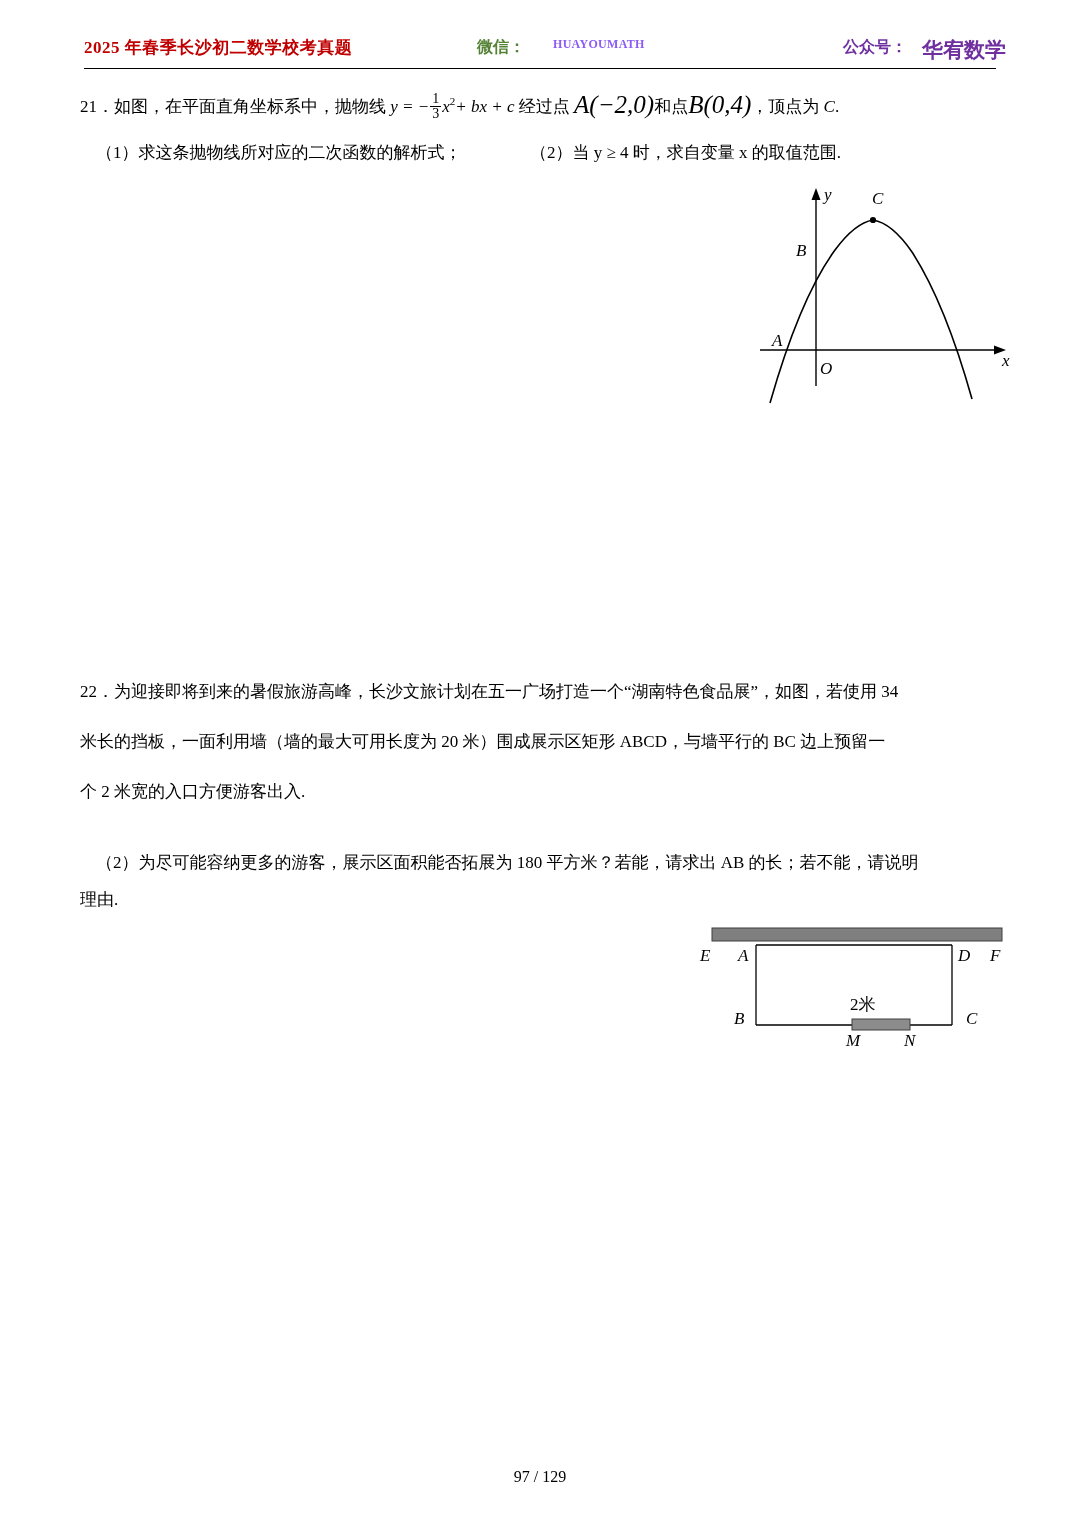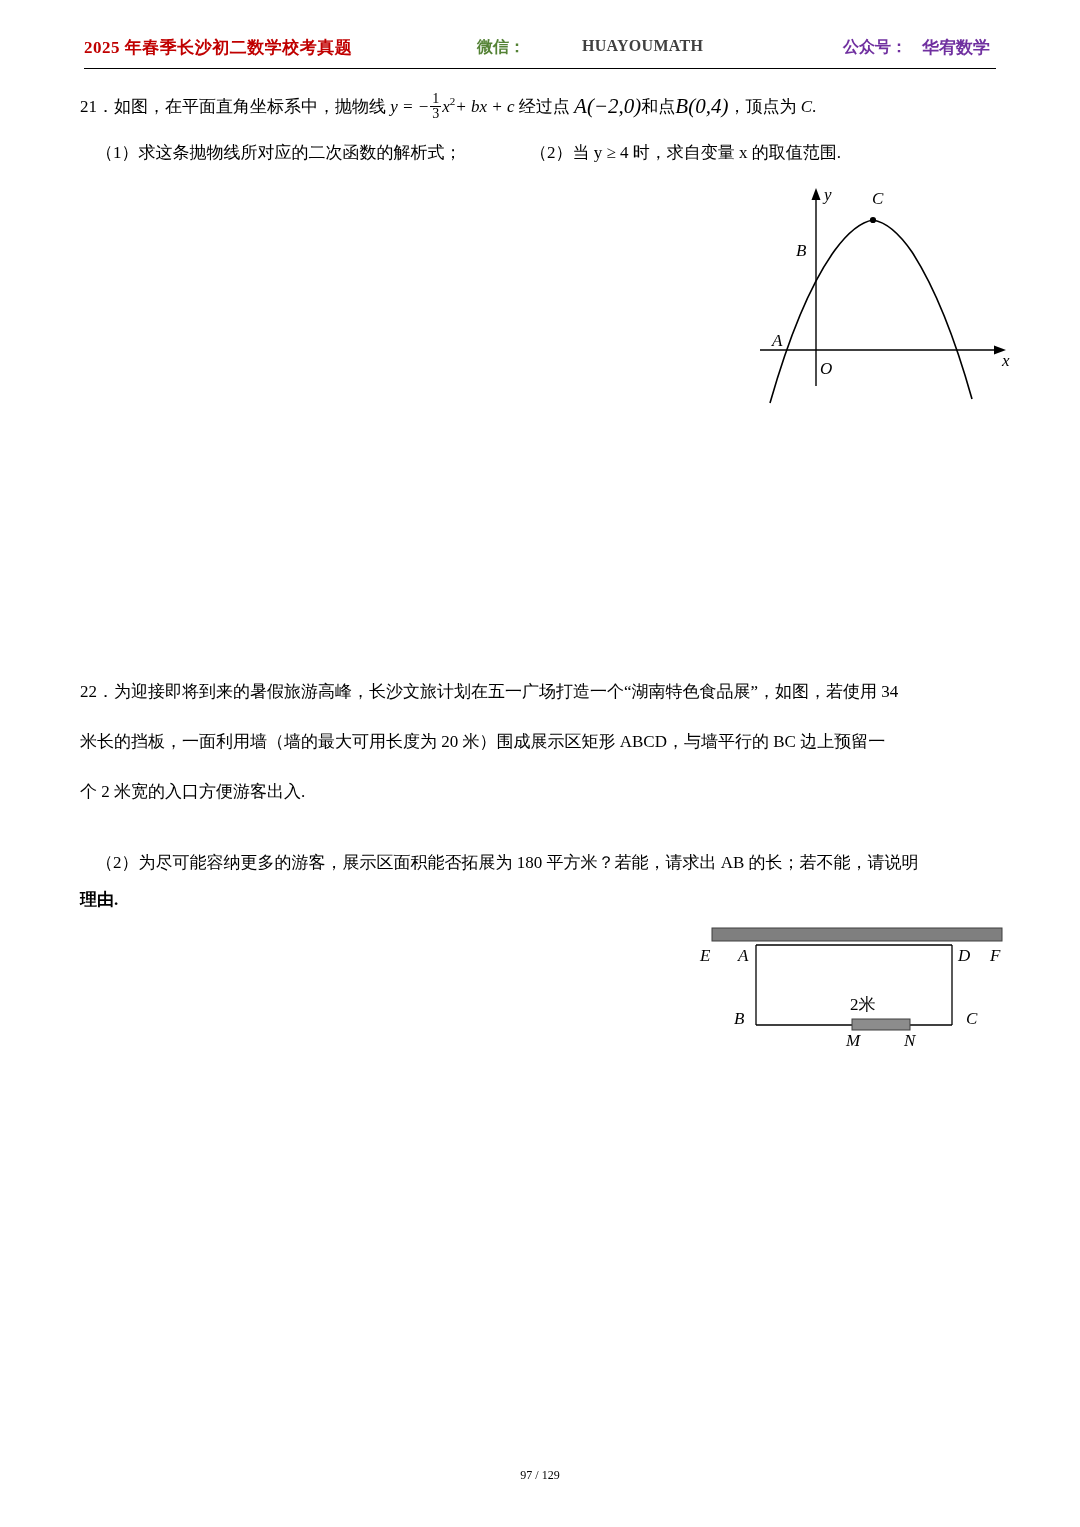--- a/index.html
+++ b/index.html
@@ -46,42 +46,41 @@
     top: 1px;
     color: #548235;
     font-size: 16px;
     font-weight: bold;
     white-space: nowrap;
   }
   .header .h-mid-val {
     position: absolute;
     left: 553px;
     top: 1px;
-    color: #404040;
-    font-size: 16px;
+    color: #8b5cf6;
+    font-size: 12px;
     font-weight: bold;
     letter-spacing: 0.3px;
     white-space: nowrap;
-    margin-left: 29px;
   }
   .header .h-right-label {
     position: absolute;
     left: 843px;
     top: 1px;
     color: #7030a0;
     font-size: 16px;
     font-weight: bold;
     white-space: nowrap;
   }
   .header .h-right-val {
     position: absolute;
     left: 922px;
     top: 0px;
     color: #7030a0;
-    font-size: 17px;
+    font-size: 21px;
     font-weight: bold;
     white-space: nowrap;
   }
   .header-rule {
     position: absolute;
     top: 68px;
     left: 84px;
     width: 912px;
     height: 1px;
     background: #000;
@@ -101,21 +100,21 @@
   .para {
     position: absolute;
     left: 80px;
     font-size: 17px;
     line-height: 40px;
     color: #000;
     white-space: nowrap;
   }
 
   .i { font-style: italic; font-family: "Liberation Serif", serif; }
-  .big-paren { font-size: 21px; vertical-align: -1px; font-family: Liberation Serif, serif; }
+  .big-paren { font-size: 25px; vertical-align: -1px; font-family: Liberation Serif, serif; }
 
   
   .frac {
     display: inline-block;
     vertical-align: middle;
     text-align: center;
     font-size: 14px;
     line-height: 1.05;
     position: relative;
     top: -1px;
@@ -141,21 +140,21 @@
     width: 330px;
     height: 135px;
   }
 
   .footer {
     position: absolute;
     left: 0;
     top: 1468px;
     width: 1080px;
     text-align: center;
-    font-size: 12px;
+    font-size: 16px;
     color: #000;
   }
 </style>
 </head>
 <body>
 
 <div class="page">
 
   <div class="header">
     <div class="h-left">2025 年春季长沙初二数学校考真题</div>
@@ -195,21 +194,21 @@
       <text x="32" y="168" font-family="Liberation Serif, serif" font-style="italic" font-size="17">A</text>
       <text x="56" y="78" font-family="Liberation Serif, serif" font-style="italic" font-size="17">B</text>
       <text x="132" y="26" font-family="Liberation Serif, serif" font-style="italic" font-size="17">C</text>
     </svg>
   </div>
 
   <div class="para" style="top: 672px;">22．为迎接即将到来的暑假旅游高峰，长沙文旅计划在五一广场打造一个“湖南特色食品展”，如图，若使用 34</div>
   <div class="para" style="top: 722px;">米长的挡板，一面利用墙（墙的最大可用长度为 20 米）围成展示区矩形 ABCD，与墙平行的 BC 边上预留一</div>
   <div class="para" style="top: 772px;">个 2 米宽的入口方便游客出入.</div>
   <div class="para" style="top: 843px; left: 96px;">（2）为尽可能容纳更多的游客，展示区面积能否拓展为 180 平方米？若能，请求出 AB 的长；若不能，请说明</div>
-  <div class="para" style="top: 880px; font-weight: bold;">理由.</div>
+  <div class="para" style="top: 880px;">理由.</div>
 
   <div class="fig2">
     <svg width="330" height="135" viewBox="0 0 330 135">
 
       <rect x="22" y="8" width="290" height="13" fill="#7f7f7f" stroke="#3f3f3f" stroke-width="1"></rect>
 
       <line x1="66" y1="25" x2="66" y2="105" stroke="#000" stroke-width="1.3"></line>
       <line x1="262" y1="25" x2="262" y2="105" stroke="#000" stroke-width="1.3"></line>
       <line x1="66" y1="25" x2="262" y2="25" stroke="#000" stroke-width="1.3"></line>
       <line x1="66" y1="105" x2="262" y2="105" stroke="#000" stroke-width="1.3"></line>

